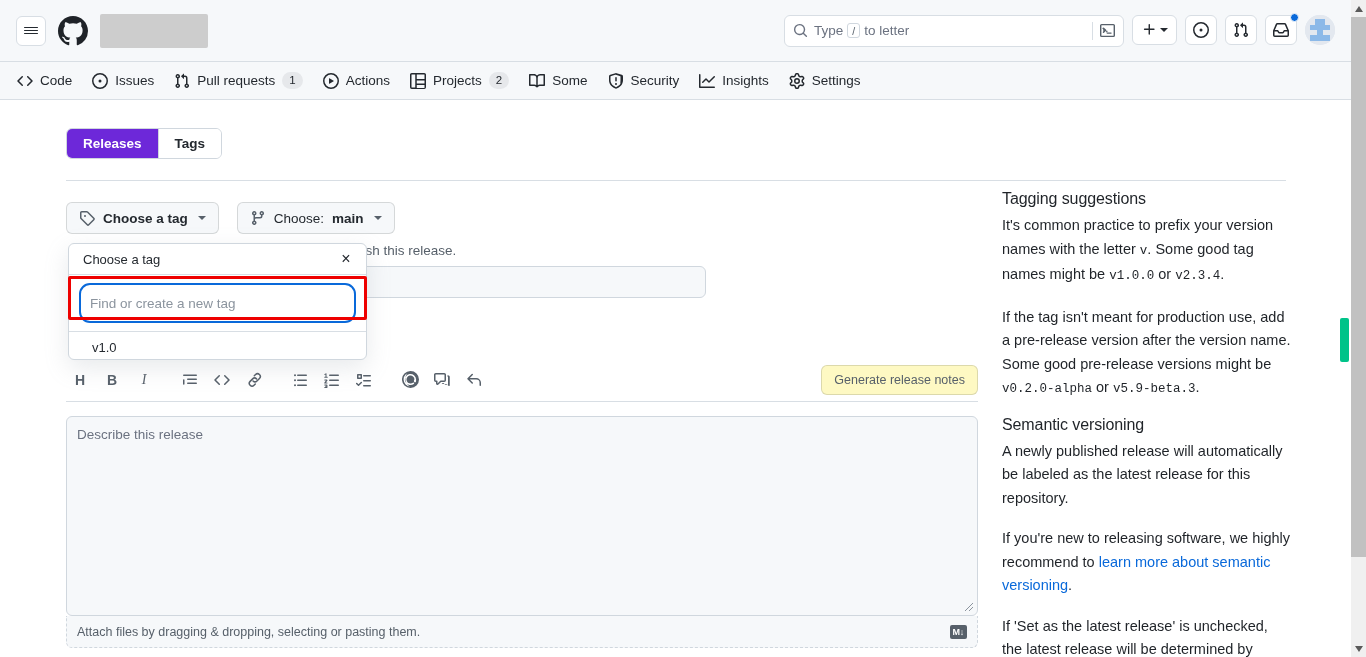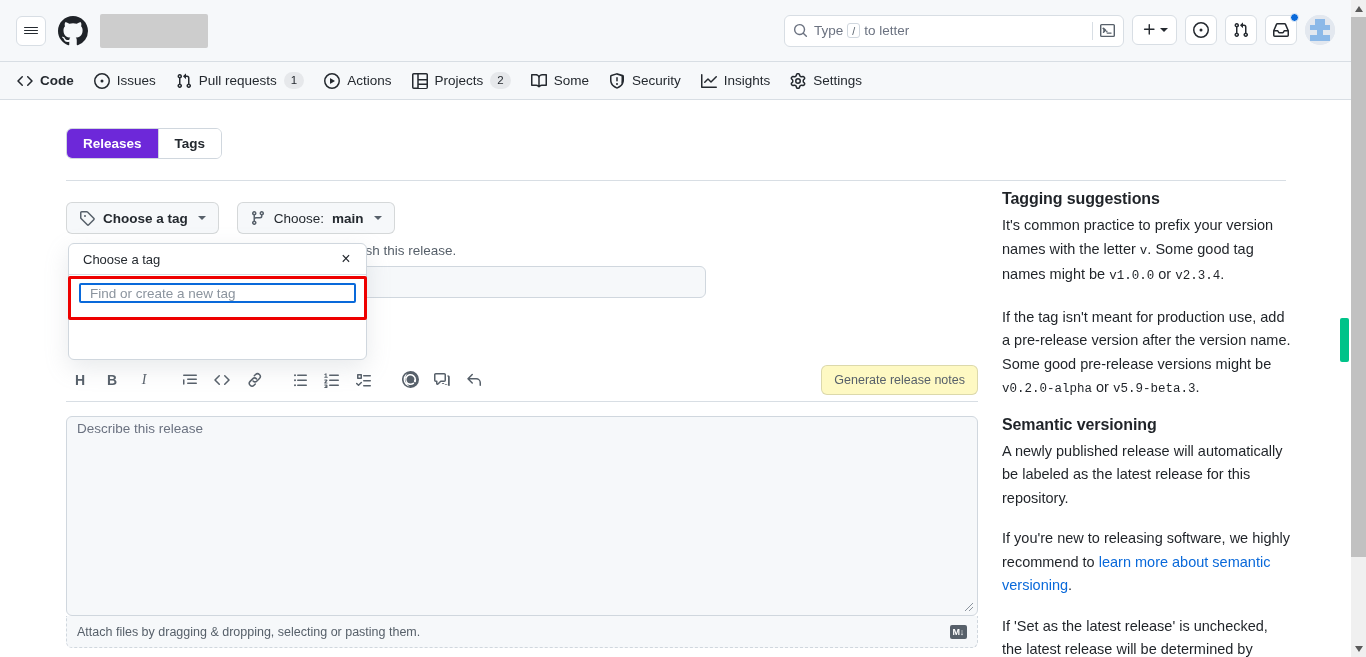--- a/index.html
+++ b/index.html
@@ -58,21 +58,21 @@
   .repo-nav {
     position:absolute; top:62px; left:0; width:1351px; height:38px;
     background:#f6f8fa; border-bottom:1px solid #d8dee4;
     display:flex; align-items:center; padding: 0 8px; gap: 2px;
   }
   .nav-item {
     display:flex; align-items:center; gap:7px; height:32px; padding:0 9px;
     font-size:13.5px; color:#24292f; border-radius:6px; cursor:pointer; white-space:nowrap;
     position:relative;
   }
-  .nav-item.active { font-weight:700;justify-content:space-between; }
+  .nav-item.active { font-weight:400;justify-content:space-between; }
   .nav-item.active::after {
     content:""; position:absolute; left:2px; right:2px; bottom:-6px; height:2px;
     background:#fd8c73; border-radius:2px;
   }
   .counter {
     background:#e6e8eb; color:#24292f; font-size:11.5px; border-radius:10px;
     padding: 1px 7px; line-height:15px; min-width:20px; text-align:center;
   }
 
   
@@ -112,21 +112,21 @@
   .tag-dd-head {
     height:31px; display:flex; align-items:center; padding: 0 10px 0 14px;
     border-bottom:1px solid #d8dee4; font-size:13px; color:#24292f;
   }
   .tag-dd-head .close {
     margin-left:auto; width:20px; height:20px; display:flex; align-items:center; justify-content:center;
     cursor:pointer; color:#24292f; font-size:16px; line-height:1;
   }
   .tag-dd-inputwrap { padding: 8px 10px 8px 10px; }
   .tag-dd-input {
-    width: 100%; height: 20px; border: 2px solid #0969da; border-radius:2px;
+    width: 100%; height: 40px; border: 2px solid #0969da; border-radius:11px;
     background:#fff; font-size:13.5px; color:#24292f; padding: 0 9px;
     font-family: "Liberation Sans", sans-serif; outline:none;
   }
   .tag-dd-input::placeholder { color:#8b949e; }
   .tag-dd-list { border-top:1px solid #d8dee4; }
   .tag-dd-item { padding: 8px 10px 8px 23px; font-size:13px; color:#24292f; cursor:pointer; }
 
   
   .red-highlight {
     position:absolute; left:2px; top:176px; width:299px; height:44px;
@@ -144,36 +144,36 @@
   .md-sep { width:10px; }
   .gen-notes-btn {
     margin-left:auto; height:30px; padding:0 12px; font-size:12.5px; color:#57606a;
     background:#fef9c3; border:1px solid rgba(27,31,36,0.15); border-radius:6px; cursor:pointer;
     display:flex; align-items:center;
   }
   .describe-box {
     margin-top:14px; width:912px; height:200px; background:#f6f8fa;
     border:1px solid #d0d7de; border-radius:6px; position:relative;
   }
-  .describe-ph { position:absolute; left:10px; top:4px; font-size:13.5px; color:#6b7280; }
+  .describe-ph { position:absolute; left:10px; top:10px; font-size:13.5px; color:#6b7280; }
   .resize-grip { position:absolute; right:3px; bottom:3px; width:12px; height:12px; }
   .attach-bar {
     width:912px; height:32px; border:1px dashed #d0d7de; border-top:none;
     border-bottom-left-radius:6px; border-bottom-right-radius:6px;
     background:#f6f8fa; display:flex; align-items:center; padding: 0 10px;
     font-size:12.5px; color:#57606a;
   }
   .md-badge {
     margin-left:auto; background:#57606a; color:#fff; font-size:9px; font-weight:700;
     border-radius:2px; padding:2px 3px; letter-spacing:-0.3px; display:flex; align-items:center;
   }
 
   
   .sidebar { position:absolute; left:1002px; top:90px; width:290px; color:#1f2328; }
-  .sb-h { font-size:16px; font-weight:700; margin: 0 0 6px 0; letter-spacing:-0.1px; }
+  .sb-h { font-size:16px; font-weight:400; margin: 0 0 6px 0; letter-spacing:-0.1px; }
   .sb-p { font-size:14.5px; line-height:23.5px; margin: 0 0 17px 0; color:#1f2328; }
   .sb-p:last-child { margin-bottom:0; }
   code.inline {
     font-family: "Liberation Mono", monospace; font-size:12.5px; background:transparent; color:#1f2328;
   }
   a.sb-link { color:#0969da; text-decoration:none; }
   .sb-group { margin-bottom: 14px; }
 
   
   .vscroll { position:absolute; top:0; right:0; width:15px; height:657px; background:#f0f0f0; }
@@ -360,20 +360,23 @@
 
       
       <div class="tag-dropdown">
         <div class="tag-dd-head">
           <span>Choose a tag</span>
           <span class="close">×</span>
         </div>
         <div class="tag-dd-inputwrap">
           <input class="tag-dd-input" type="text" placeholder="Find or create a new tag" style="">
         </div>
+        <div class="tag-dd-list">
+          <div class="tag-dd-item">v1.0</div>
+        </div>
       </div>
       <div class="red-highlight"></div>
 
       
       <div class="editor-wrap">
         <div class="md-toolbar-row">
           <div class="md-tools">
             <div class="md-btn">
                 <span style="font-size:14px;font-weight:600;">H</span>
               </div>

